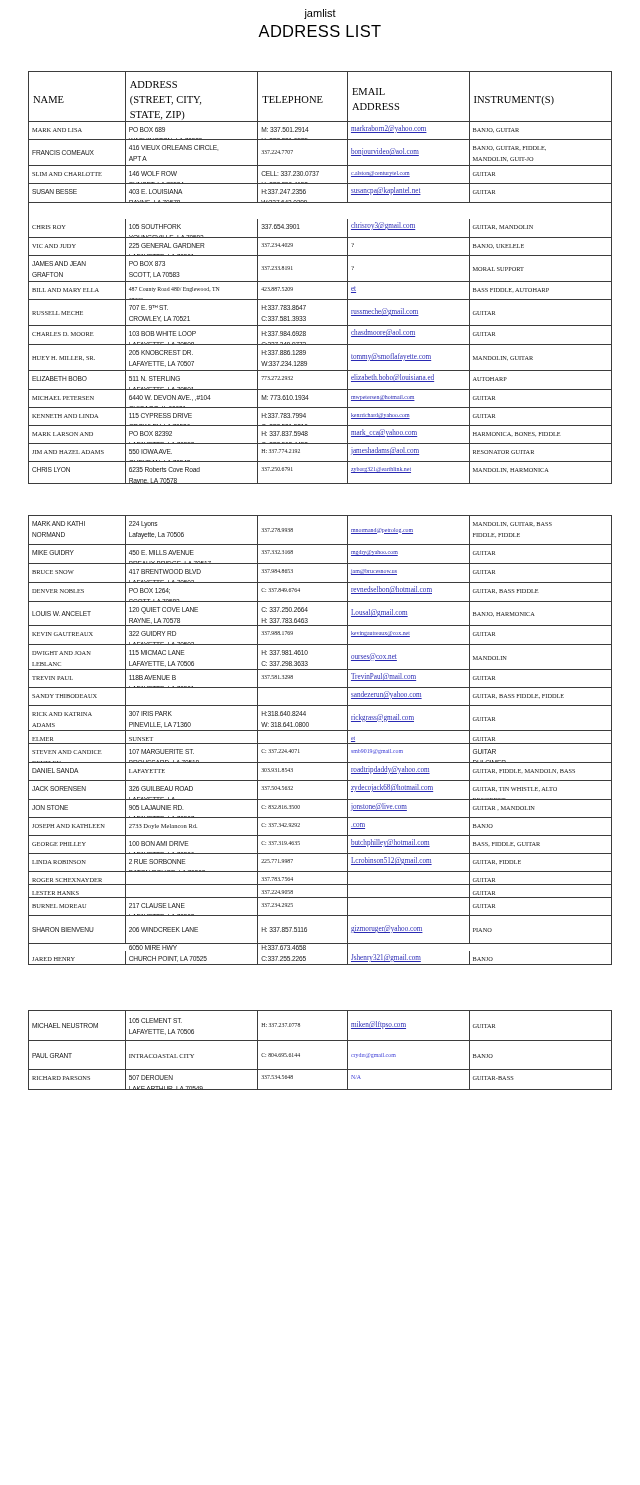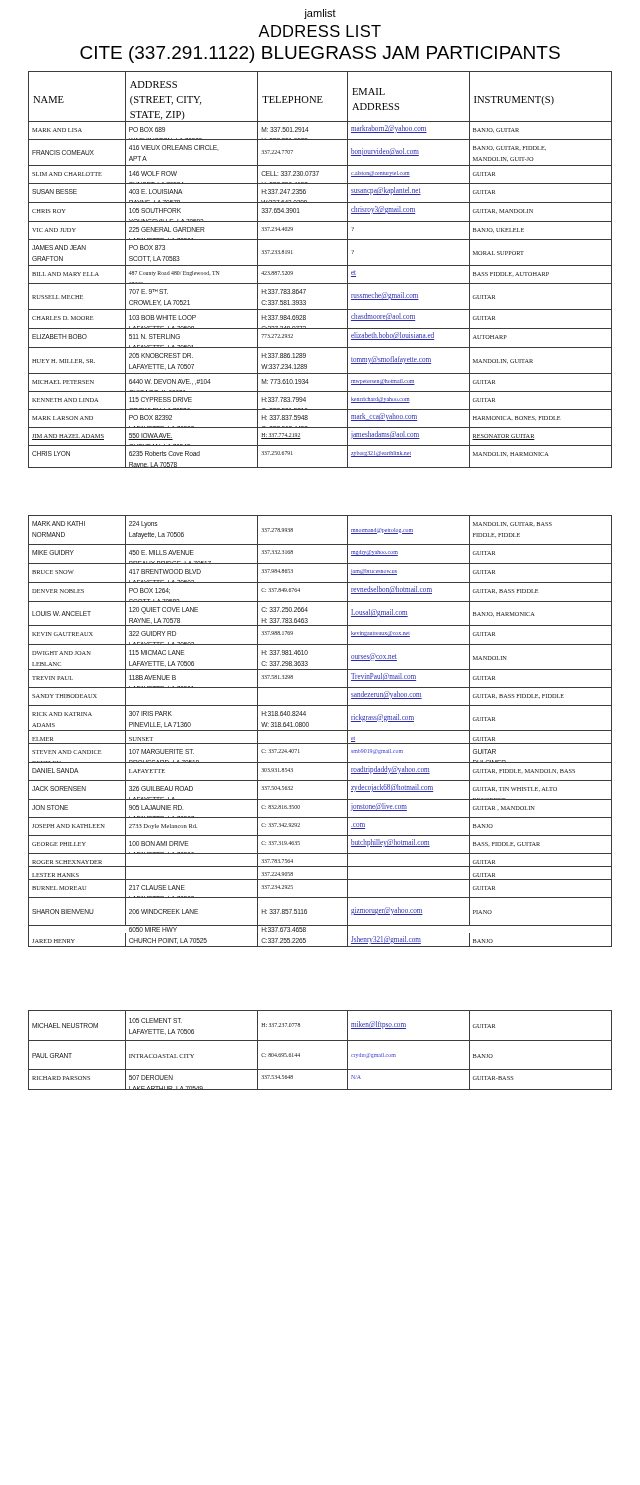--- a/index.html
+++ b/index.html
@@ -36,21 +36,20 @@
   .hdr{height:50px}
   .hdr .cell{font-family:"Liberation Serif",serif;font-size:10.5px;line-height:15px;
              letter-spacing:0;padding:5px 4px 0 4px;color:#000}
 </style>
 </head>
 <body>
 
 <div class="title">
   <div class="t-jamlist">jamlist</div>
   <div class="t-addresslist">ADDRESS LIST</div>
-  <div class="t-cite">CITE (337.291.1122) BLUEGRASS JAM PARTICIPANTS</div>
 </div>
 
 <div class="tbl t1">
     <div class="row hdr">
       <div class="cell c0 vmid">
         <div class="ln">NAME</div>
       </div>
       <div class="cell c1">
         <div class="ln">ADDRESS</div>
         <div class="ln">(STREET, CITY,</div>
@@ -139,21 +138,21 @@
         <div class="ln">H:337.247.2356</div>
         <div class="ln">W:337.643.0299</div>
       </div>
       <div class="cell c3">
         <div class="em em-link">susancpa@kaplantel.net</div>
       </div>
       <div class="cell c4">
         <div class="ln">GUITAR</div>
       </div>
     </div>
-    <div class="row" style="height: 19px;">
+    <div class="row" style="height: 19px; margin-top: 16px;">
       <div class="cell c0">
         <div class="ln">CHRIS ROY</div>
       </div>
       <div class="cell c1">
         <div class="ln">105 SOUTHFORK</div>
         <div class="ln">YOUNGSVILLE, LA 70592</div>
       </div>
       <div class="cell c2">
         <div class="ln">337.654.3901</div>
       </div>
@@ -253,58 +252,58 @@
         <div class="ln">H:337.984.6928</div>
         <div class="ln">C:337.349.9772</div>
       </div>
       <div class="cell c3">
         <div class="em em-link">chasdmoore@aol.com</div>
       </div>
       <div class="cell c4">
         <div class="ln">GUITAR</div>
       </div>
     </div>
-    <div class="row" style="height: 19px;">
-      <div class="cell c0 f-sans">
-        <div class="ln">ELIZABETH BOBO</div>
-      </div>
-      <div class="cell c1">
-        <div class="ln">511 N. STERLING</div>
-        <div class="ln">LAFAYETTE, LA 70501</div>
-      </div>
-      <div class="cell c2 f-small">
-        <div class="ln">773.272.2932</div>
-      </div>
-      <div class="cell c3">
-        <div class="em em-link">elizabeth.bobo@louisiana.ed</div>
-      </div>
-      <div class="cell c4">
-        <div class="ln">AUTOHARP</div>
-      </div>
-    </div>
     <div class="row" style="height: 26px;">
       <div class="cell c0 vmid">
         <div class="ln">HUEY H. MILLER, SR.</div>
       </div>
       <div class="cell c1">
         <div class="ln">205 KNOBCREST DR.</div>
         <div class="ln">LAFAYETTE, LA 70507</div>
       </div>
       <div class="cell c2">
         <div class="ln">H:337.886.1289</div>
         <div class="ln">W:337.234.1289</div>
         <div class="ln">C:337.319.2336</div>
       </div>
       <div class="cell c3 vmid">
         <div class="em em-link">tommy@smoflafayette.com</div>
       </div>
       <div class="cell c4 vmid">
         <div class="ln">MANDOLIN, GUITAR</div>
       </div>
     </div>
+    <div class="row" style="height: 19px;">
+      <div class="cell c0 f-sans">
+        <div class="ln">ELIZABETH BOBO</div>
+      </div>
+      <div class="cell c1">
+        <div class="ln">511 N. STERLING</div>
+        <div class="ln">LAFAYETTE, LA 70501</div>
+      </div>
+      <div class="cell c2 f-small">
+        <div class="ln">773.272.2932</div>
+      </div>
+      <div class="cell c3">
+        <div class="em em-link">elizabeth.bobo@louisiana.ed</div>
+      </div>
+      <div class="cell c4">
+        <div class="ln">AUTOHARP</div>
+      </div>
+    </div>
     <div class="row" style="height: 18px;">
       <div class="cell c0">
         <div class="ln">MICHAEL PETERSEN</div>
       </div>
       <div class="cell c1">
         <div class="ln">6440 W. DEVON AVE., ,#104</div>
         <div class="ln">CHICAGO, IL 60631</div>
       </div>
       <div class="cell c2">
         <div class="ln">M: 773.610.1934</div>
@@ -349,21 +348,21 @@
         <div class="ln">H: 337.837.5948</div>
         <div class="ln">C: 337.962.4453</div>
       </div>
       <div class="cell c3">
         <div class="em em-link">mark_cca@yahoo.com</div>
       </div>
       <div class="cell c4">
         <div class="ln">HARMONICA, BONES, FIDDLE</div>
       </div>
     </div>
-    <div class="row" style="height: 18px; text-decoration: underline;">
+    <div class="row" style="height: 18px;">
       <div class="cell c0">
         <div class="ln">JIM AND HAZEL ADAMS</div>
       </div>
       <div class="cell c1">
         <div class="ln">550 IOWA AVE.</div>
         <div class="ln">GUEYDAN, LA 70542</div>
       </div>
       <div class="cell c2 f-small">
         <div class="ln">H: 337.774.2192</div>
       </div>
@@ -695,20 +694,38 @@
       <div class="cell c2 f-small">
         <div class="ln">C: 337.319.4635</div>
       </div>
       <div class="cell c3">
         <div class="em em-link">butchphilley@hotmail.com</div>
       </div>
       <div class="cell c4">
         <div class="ln">BASS, FIDDLE, GUITAR</div>
       </div>
     </div>
+    <div class="row" style="height: 18px;">
+      <div class="cell c0">
+        <div class="ln">LINDA ROBINSON</div>
+      </div>
+      <div class="cell c1">
+        <div class="ln">2 RUE SORBONNE</div>
+        <div class="ln">BATON ROUGE, LA 70808</div>
+      </div>
+      <div class="cell c2 f-small">
+        <div class="ln">225.771.9987</div>
+      </div>
+      <div class="cell c3">
+        <div class="em em-link">Lcrobinson512@gmail.com</div>
+      </div>
+      <div class="cell c4">
+        <div class="ln">GUITAR, FIDDLE</div>
+      </div>
+    </div>
     <div class="row" style="height: 13px;">
       <div class="cell c0">
         <div class="ln">ROGER SCHEXNAYDER</div>
       </div>
       <div class="cell c1"></div>
       <div class="cell c2 f-small">
         <div class="ln">337.783.7564</div>
       </div>
       <div class="cell c3"></div>
       <div class="cell c4">

